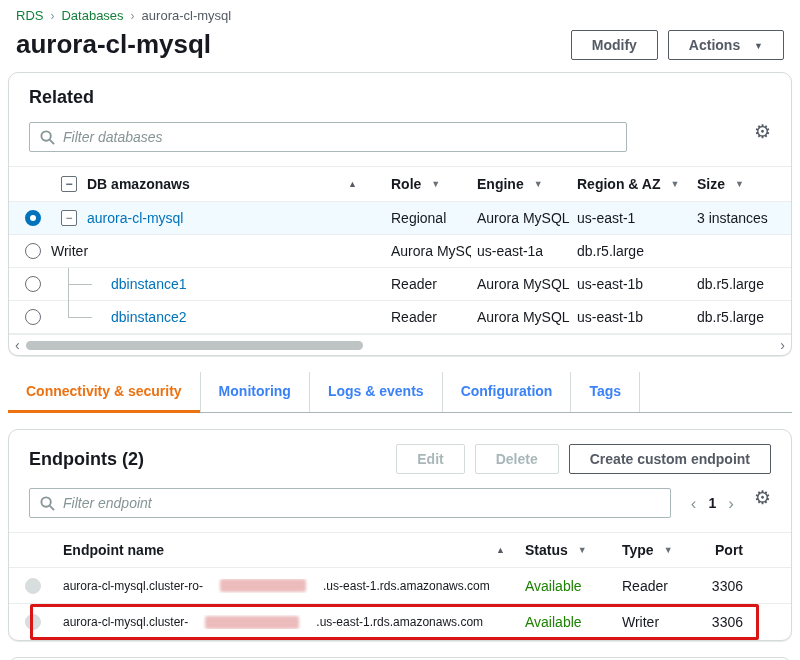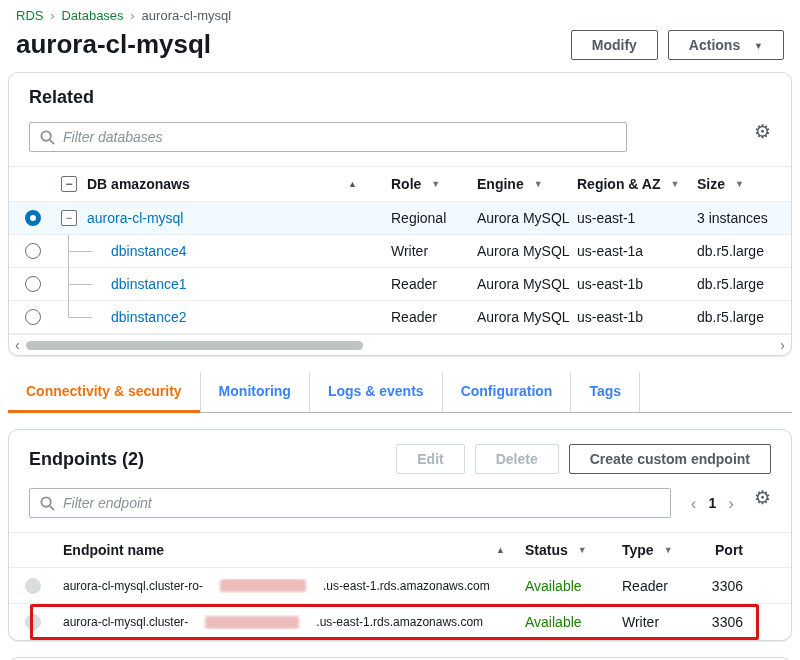--- a/index.html
+++ b/index.html
@@ -178,24 +178,20 @@
     <div class="cell">Regional</div>
     <div class="cell">Aurora MySQL</div>
     <div class="cell">us-east-1</div>
     <div class="cell">3 instances</div>
   </div>
 
   <div class="grid-row related-cols tbl-row">
     <div class="cell">
         <span class="radio"></span>
       </div>
-    <div class="cell id-cell">
-      <span class="tree"></span>
-      <a class="link">dbinstance4</a>
-    </div>
     <div class="cell">Writer</div>
     <div class="cell">Aurora MySQL</div>
     <div class="cell">us-east-1a</div>
     <div class="cell">db.r5.large</div>
   </div>
 
   <div class="grid-row related-cols tbl-row">
     <div class="cell">
         <span class="radio"></span>
       </div>

